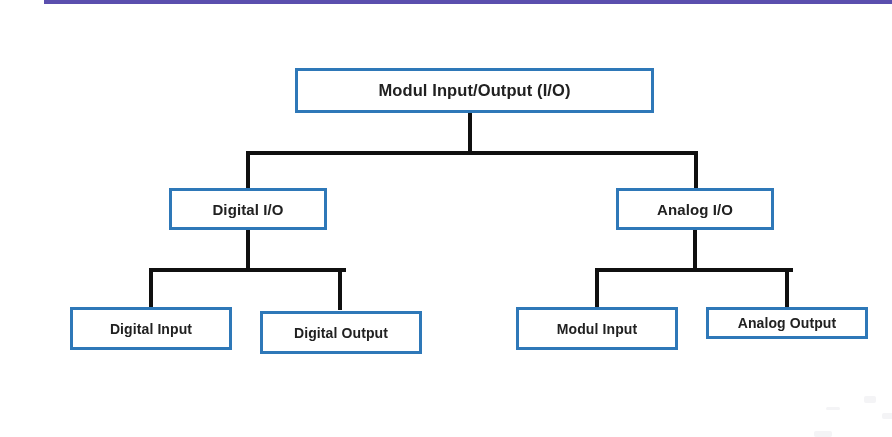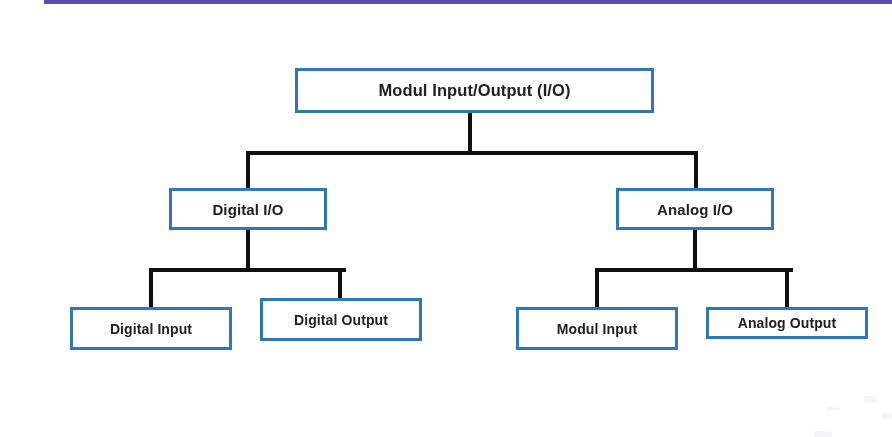--- a/index.html
+++ b/index.html
@@ -110,21 +110,21 @@
     </div>
 
     <div class="node lvl1" style="left:572px; top:184px; width:158px; height:42px;">
       <span class="node-label">Analog I/O</span>
     </div>
 
     <div class="node lvl2" style="left:26px; top:303px; width:162px; height:43px;">
       <span class="node-label">Digital Input</span>
     </div>
 
-    <div class="node lvl2" style="left:216px; top:294px; width:162px; height:43px;">
+    <div class="node lvl2" style="left:216px; top:307px; width:162px; height:43px;">
       <span class="node-label">Digital Output</span>
     </div>
 
     <div class="node lvl2" style="left:472px; top:303px; width:162px; height:43px;">
       <span class="node-label">Modul Input</span>
     </div>
 
     <div class="node lvl2" style="left:662px; top:303px; width:162px; height:32px;">
       <span class="node-label">Analog Output</span>
     </div>

